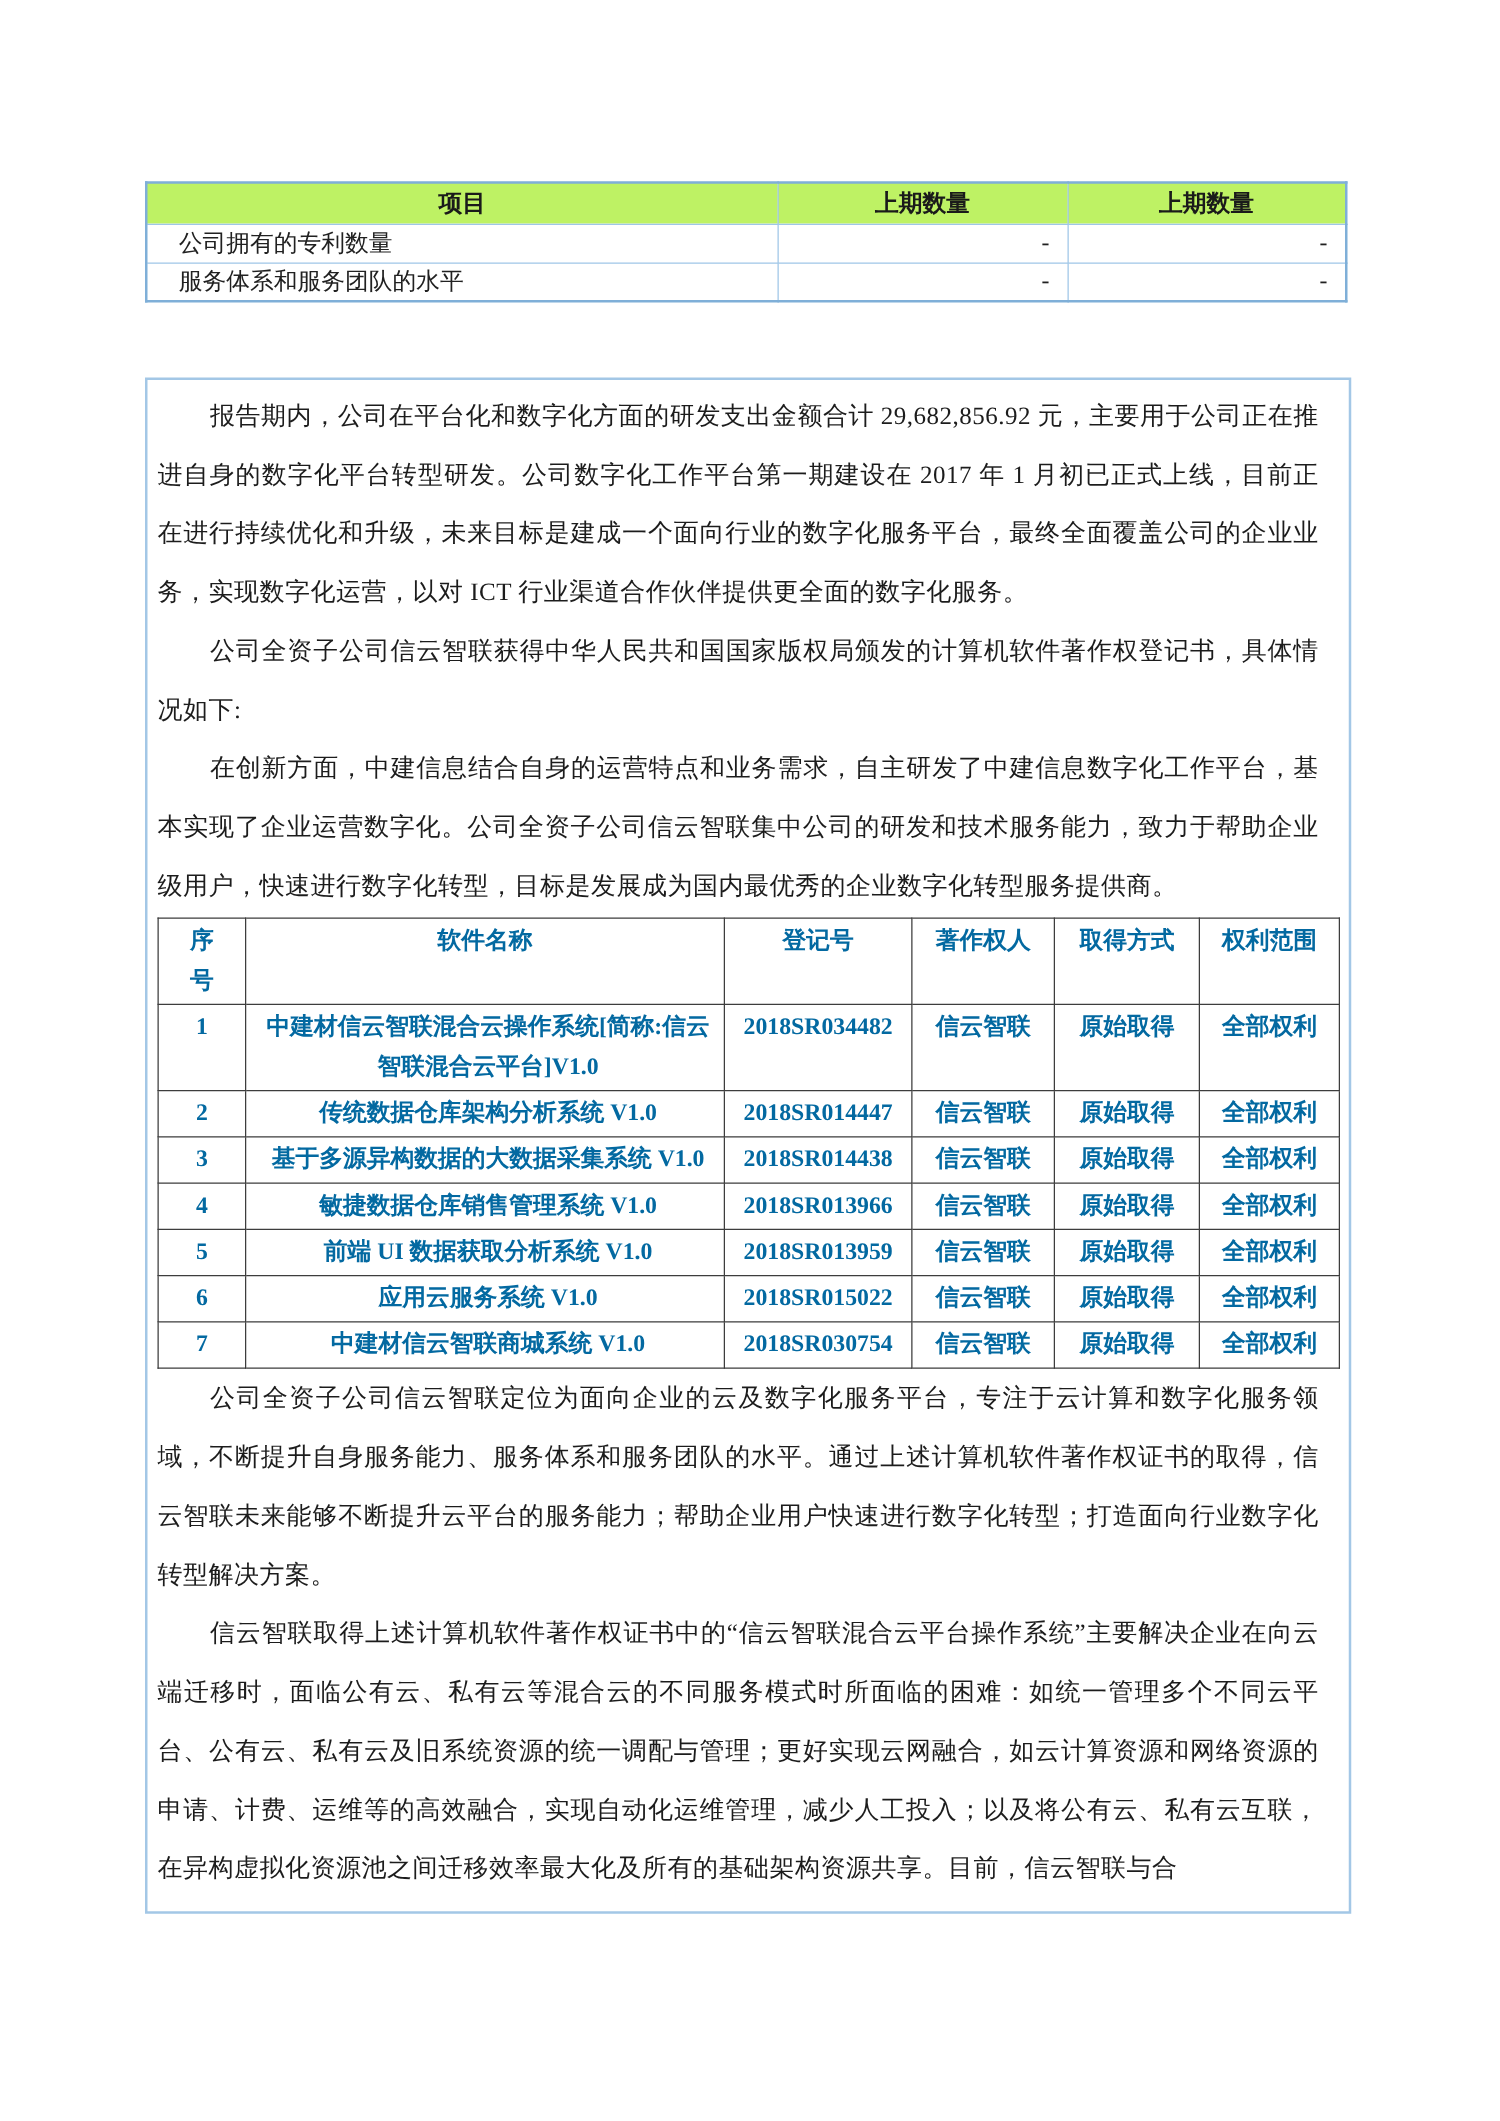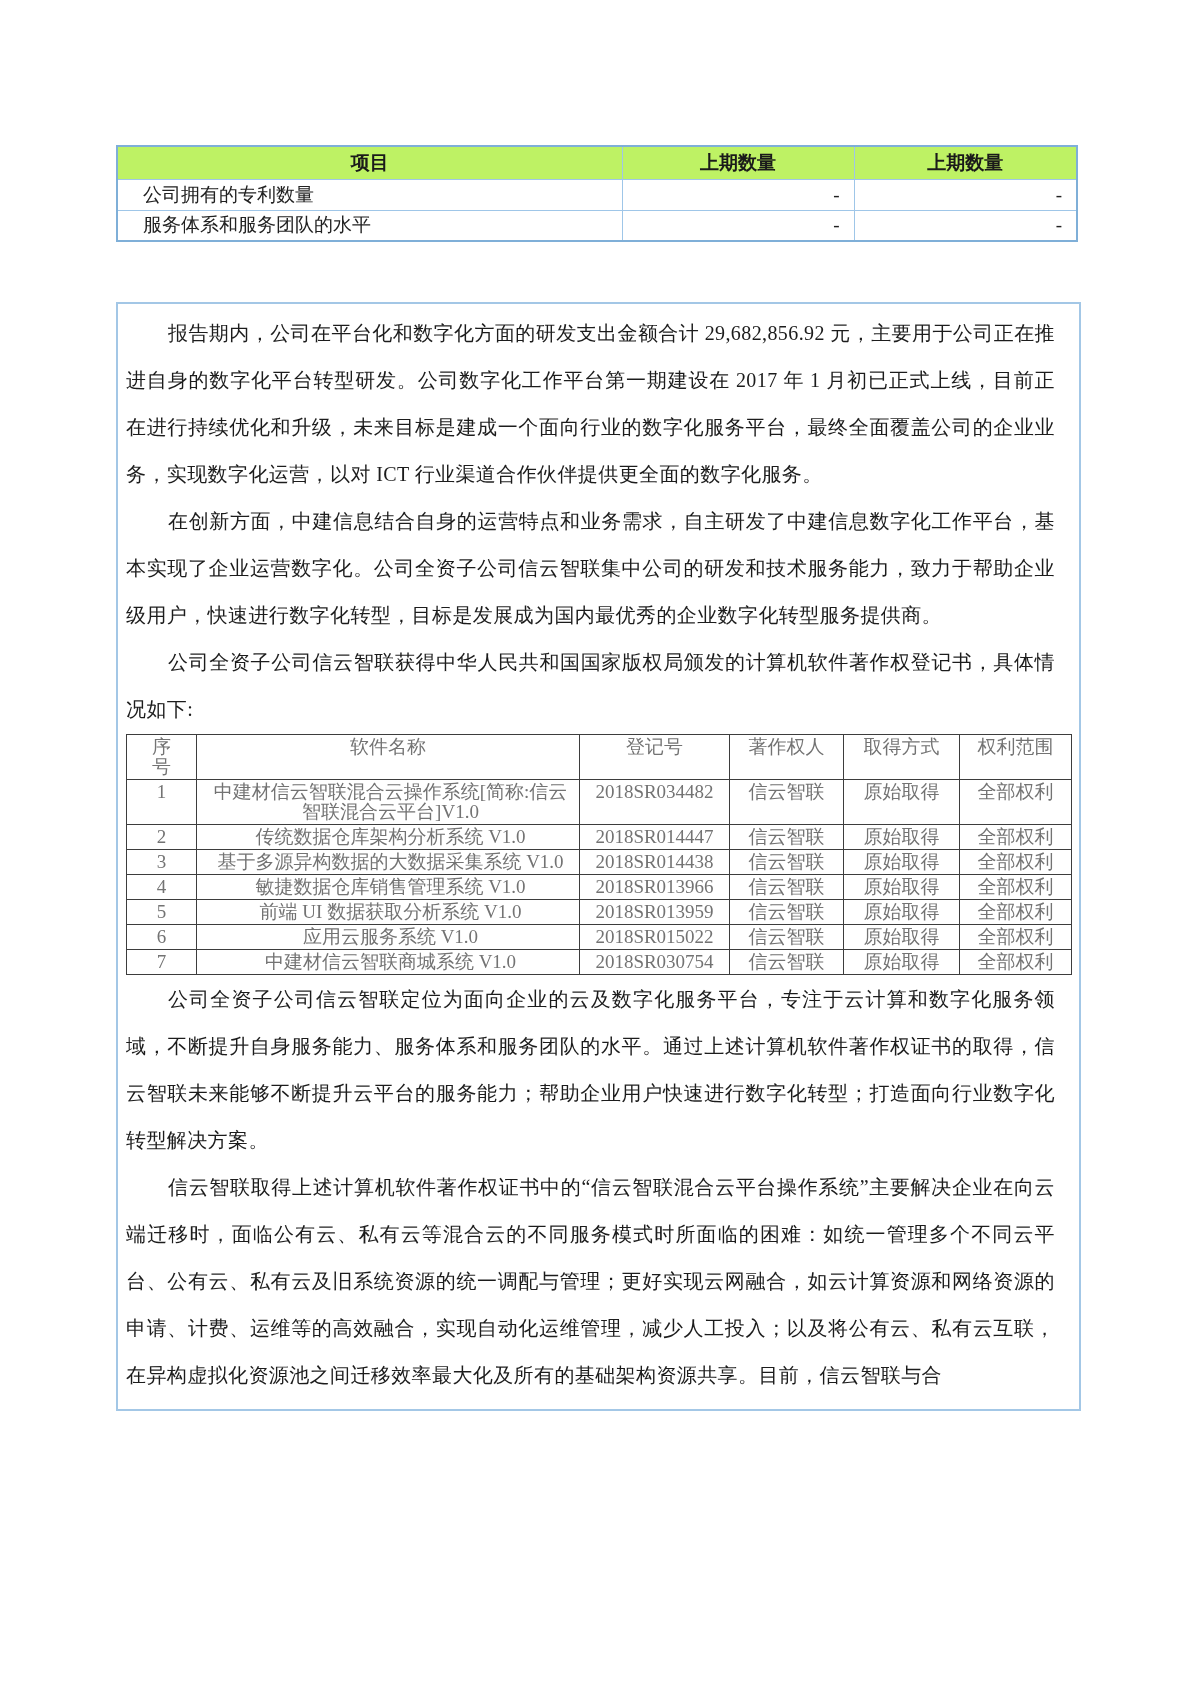--- a/index.html
+++ b/index.html
@@ -76,26 +76,26 @@
   
   .sw-table {
     width: 100%;
     border-collapse: collapse;
     table-layout: fixed;
     font-size: 19px;
     margin: 1px 0;
   }
   .sw-table th, .sw-table td {
     border: 1.5px solid #3d3d3d;
-    line-height: 20px;
+    line-height: 32px;
     padding: 2px 5px;
     vertical-align: top;
     text-align: center;
-    font-weight: normal;
-    color: #737373;
+    font-weight: bold;
+    color: #0369a1;
     overflow: hidden;
   }
   .sw-table td.name { text-align: center; padding-left: 10px; }
   .sw-table th .narrow { display: inline-block; max-width: 1.15em; }
 </style>
 </head>
 <body>
 
 <div class="page">
 
@@ -124,22 +124,22 @@
         <td class="num">-</td>
       </tr>
     </tbody>
   </table>
 
   <div class="section-title">研发项目情况:</div>
 
   <div class="content-box">
 
     <p>报告期内，公司在平台化和数字化方面的研发支出金额合计 29,682,856.92 元，主要用于公司正在推进自身的数字化平台转型研发。公司数字化工作平台第一期建设在 2017 年 1 月初已正式上线，目前正在进行持续优化和升级，未来目标是建成一个面向行业的数字化服务平台，最终全面覆盖公司的企业业务，实现数字化运营，以对 ICT 行业渠道合作伙伴提供更全面的数字化服务。</p>
+    <p>公司全资子公司信云智联获得中华人民共和国国家版权局颁发的计算机软件著作权登记书，具体情况如下:</p>
     <p>在创新方面，中建信息结合自身的运营特点和业务需求，自主研发了中建信息数字化工作平台，基本实现了企业运营数字化。公司全资子公司信云智联集中公司的研发和技术服务能力，致力于帮助企业级用户，快速进行数字化转型，目标是发展成为国内最优秀的企业数字化转型服务提供商。</p>
-    <p>公司全资子公司信云智联获得中华人民共和国国家版权局颁发的计算机软件著作权登记书，具体情况如下:</p>
 
     <table class="sw-table">
       <colgroup>
         <col style="width:70px">
           <col style="width:383px">
           <col style="width:150px">
         <col style="width:114px">
           <col style="width:116px">
           <col style="width:112px">
       </colgroup>

